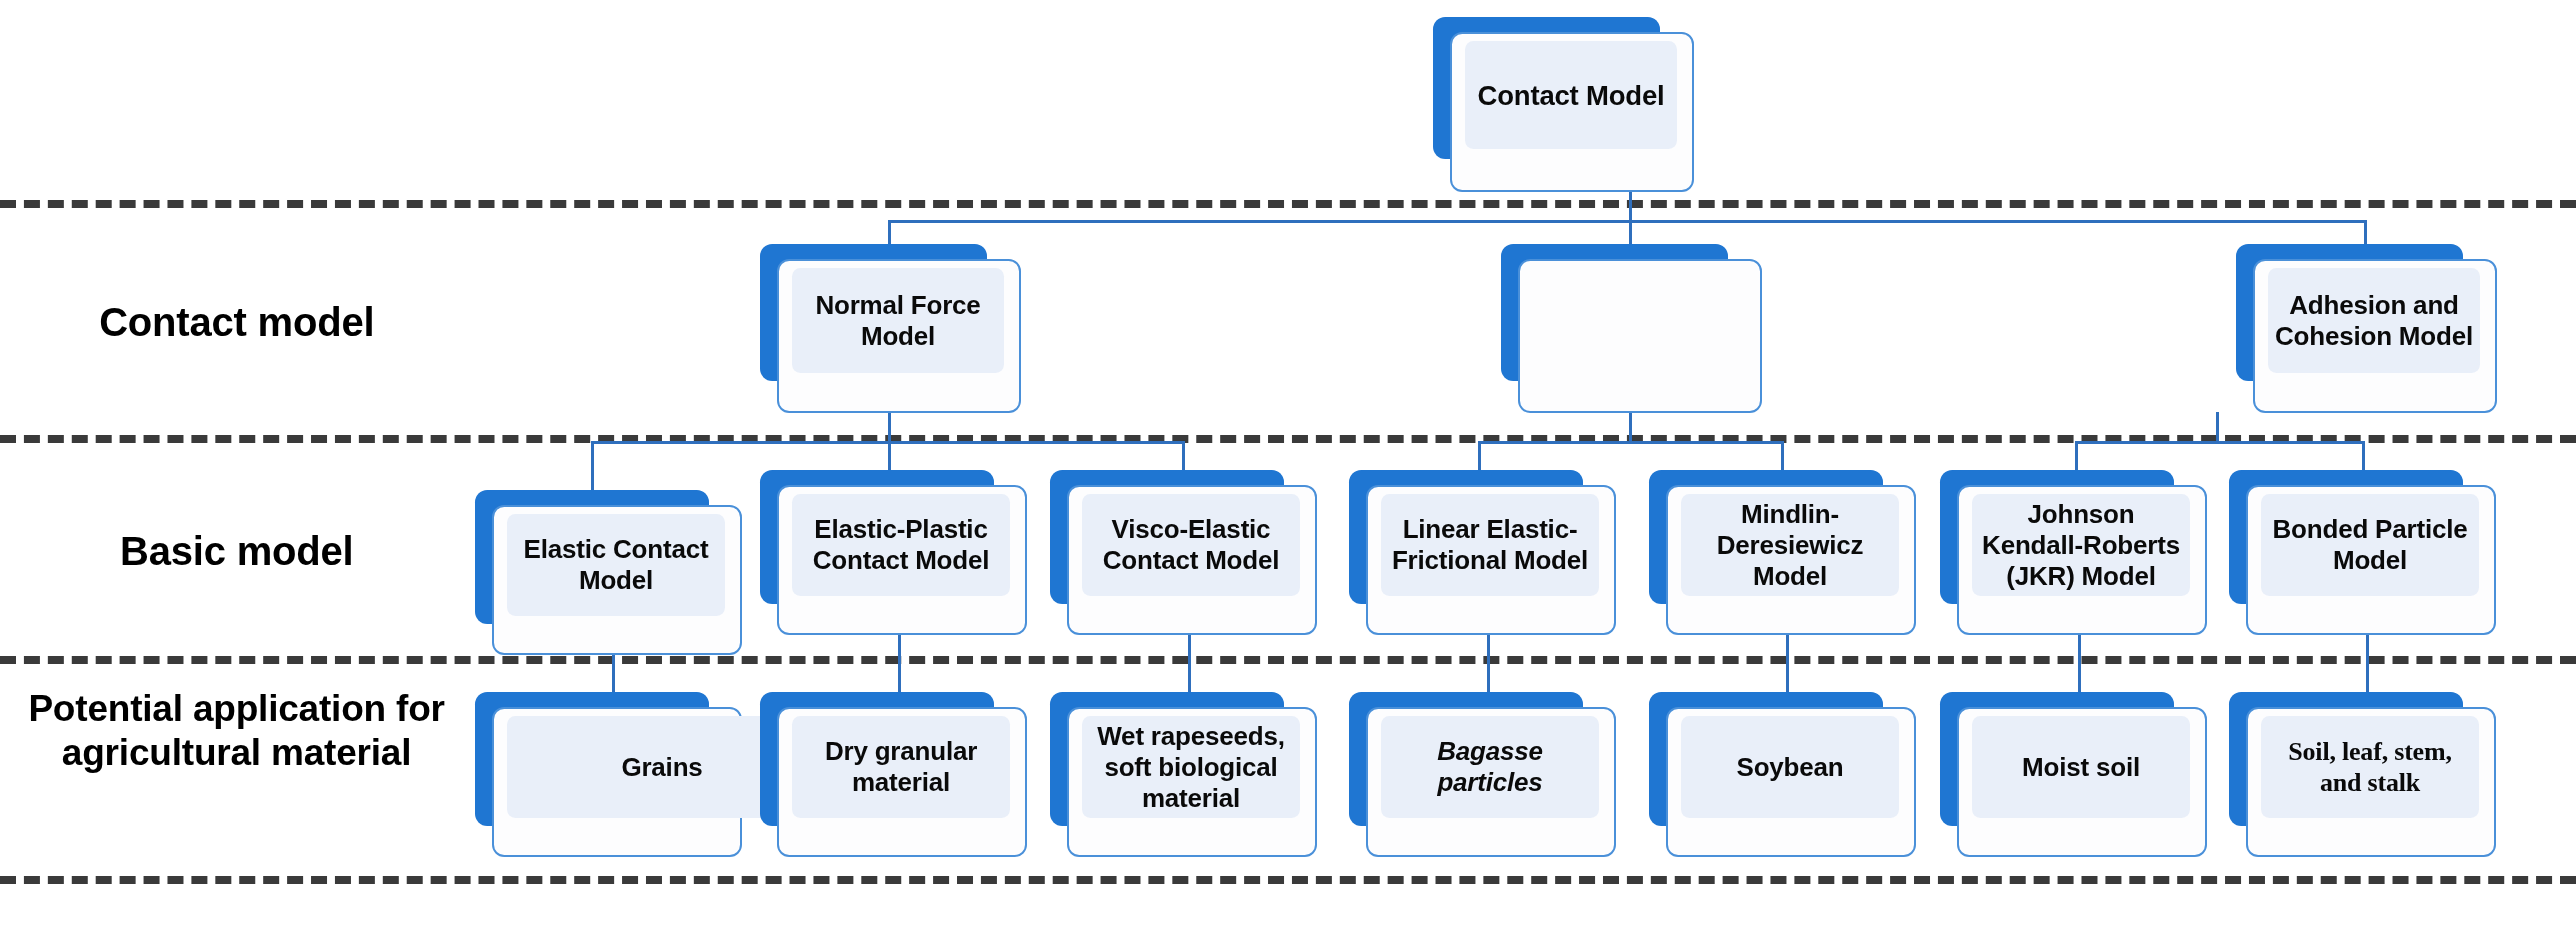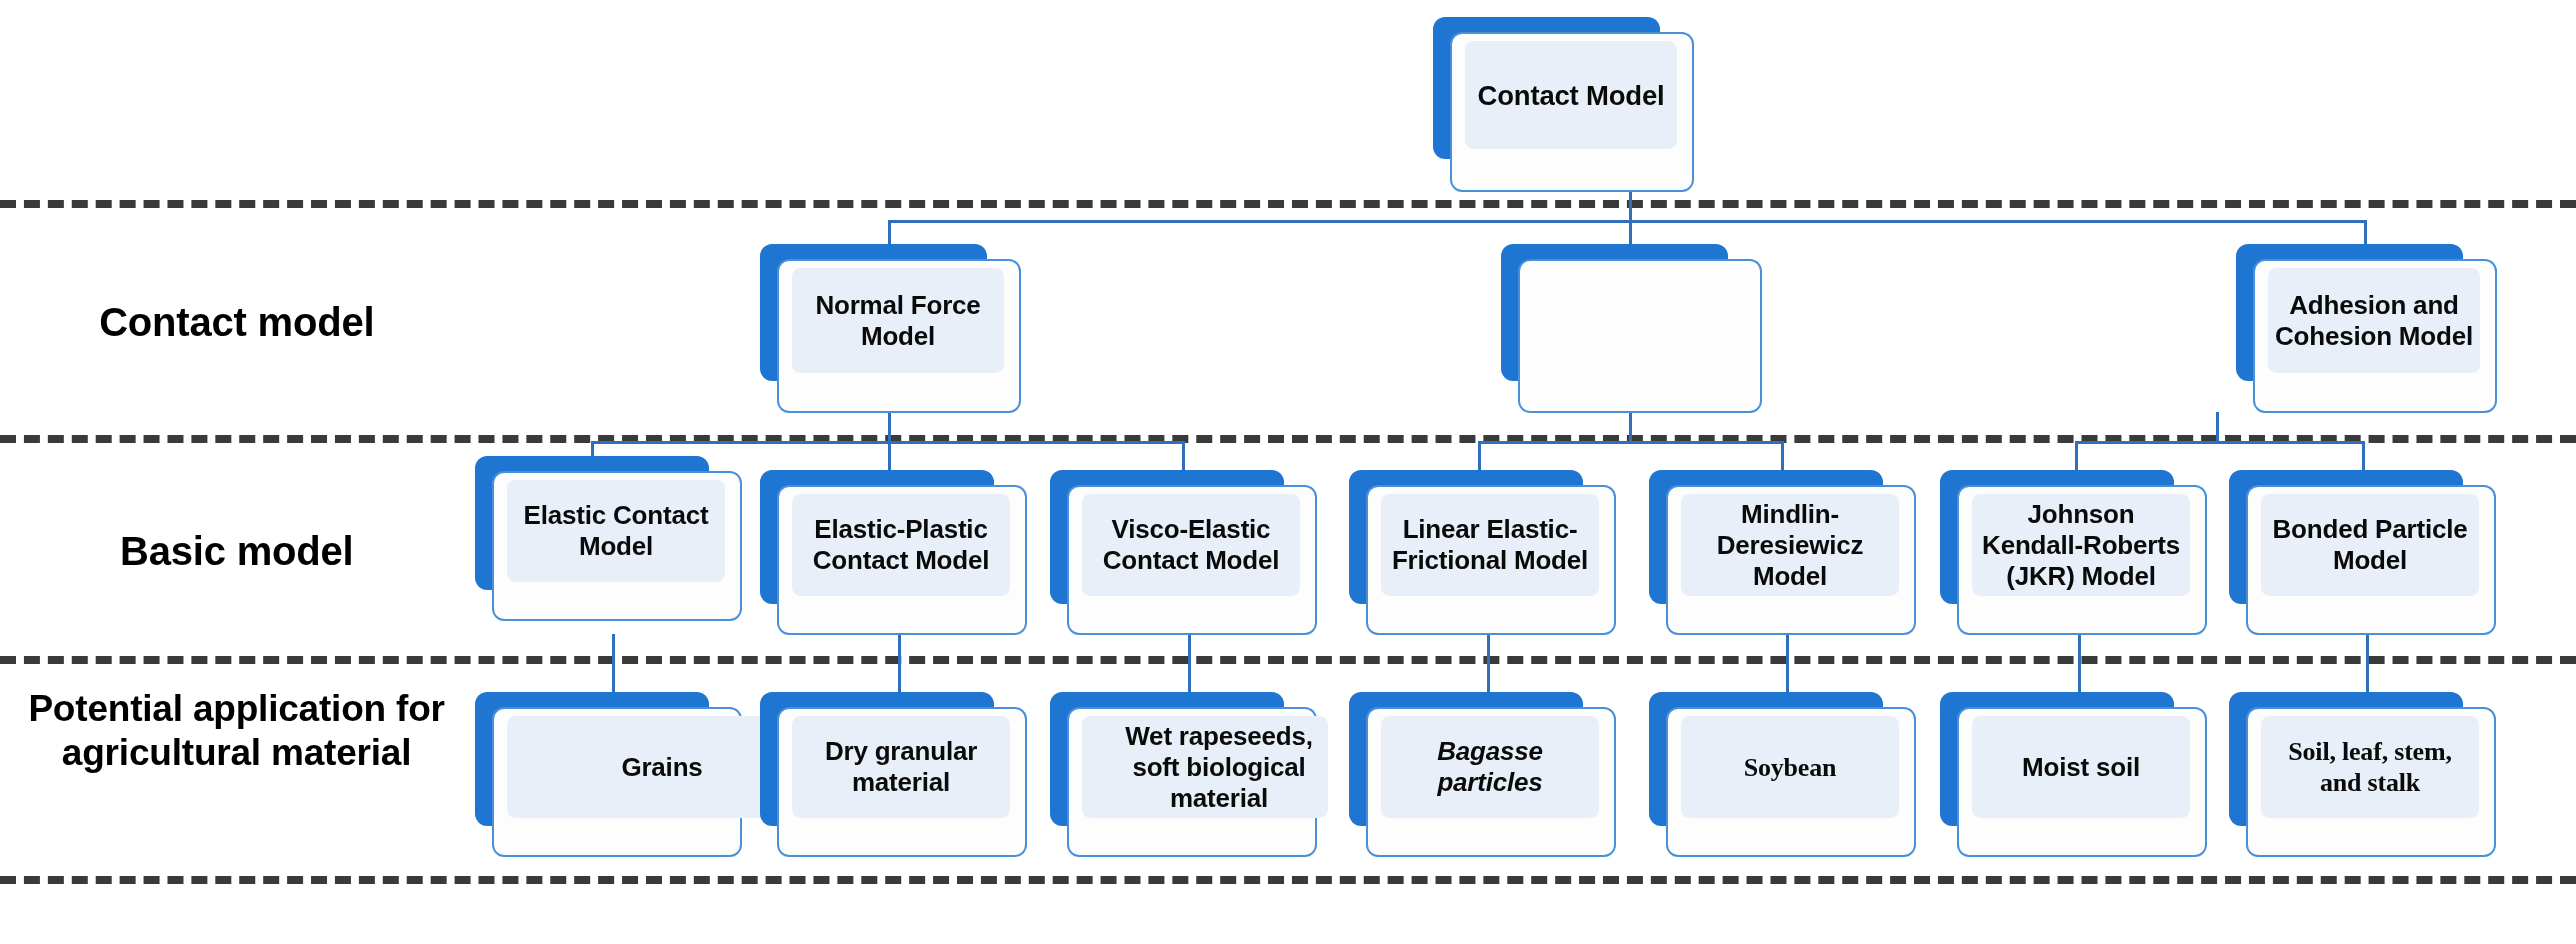--- a/index.html
+++ b/index.html
@@ -132,21 +132,21 @@
   </div>
 
   <div class="node" style="left:2236px;top:244px;width:261px;height:169px;">
     <div class="shadow" style="width:227px;height:137px;"></div>
     <div class="face" style="left:17px;top:15.3px;width:244px;height:154px;"></div>
     <div class="inner" style="left:32px;top:24.4px;width:212px;height:105px;">
       <div class="label" style="font-size:26px;">Adhesion and Cohesion Model</div>
     </div>
   </div>
 
-  <div class="node" style="left:475px;top:456px;width:267px;height:203px;">
+  <div class="node" style="left:475px;top:490px;width:267px;height:203px;">
     <div class="shadow" style="width:234px;height:134px;"></div>
     <div class="face" style="left:17px;top:15.3px;width:250px;height:150px;"></div>
     <div class="inner" style="left:32px;top:24.4px;width:218px;height:102px;">
       <div class="label" style="font-size:26px;">Elastic Contact Model</div>
     </div>
   </div>
 
   <div class="node" style="left:760px;top:470px;width:267px;height:165px;">
     <div class="shadow" style="width:234px;height:134px;"></div>
     <div class="face" style="left:17px;top:15.3px;width:250px;height:150px;"></div>
@@ -207,37 +207,37 @@
     <div class="shadow" style="width:234px;height:134px;"></div>
     <div class="face" style="left:17px;top:15.3px;width:250px;height:150px;"></div>
     <div class="inner" style="left:32px;top:24.4px;width:218px;height:102px;">
       <div class="label" style="font-size:26px;">Dry granular material</div>
     </div>
   </div>
 
   <div class="node" style="left:1050px;top:692px;width:267px;height:165px;">
     <div class="shadow" style="width:234px;height:134px;"></div>
     <div class="face" style="left:17px;top:15.3px;width:250px;height:150px;"></div>
-    <div class="inner" style="left:32px;top:24.4px;width:218px;height:102px;padding-left:28px;">
+    <div class="inner" style="left:32px;top:24.4px;width:218px;height:102px;">
       <div class="label" style="font-size:26px;">Wet rapeseeds, soft biological material</div>
     </div>
   </div>
 
   <div class="node" style="left:1349px;top:692px;width:267px;height:165px;">
     <div class="shadow" style="width:234px;height:134px;"></div>
     <div class="face" style="left:17px;top:15.3px;width:250px;height:150px;"></div>
     <div class="inner" style="left:32px;top:24.4px;width:218px;height:102px;font-style:italic;">
       <div class="label" style="font-size:26px;">Bagasse particles</div>
     </div>
   </div>
 
   <div class="node" style="left:1649px;top:692px;width:267px;height:165px;">
     <div class="shadow" style="width:234px;height:134px;"></div>
     <div class="face" style="left:17px;top:15.3px;width:250px;height:150px;"></div>
-    <div class="inner" style="left:32px;top:24.4px;width:218px;height:102px;font-family:Liberation Serif, serif;">
+    <div class="inner" style="left:32px;top:24.4px;width:218px;height:102px;">
       <div class="label" style="font-size:26px;">Soybean</div>
     </div>
   </div>
 
   <div class="node" style="left:1940px;top:692px;width:267px;height:165px;">
     <div class="shadow" style="width:234px;height:134px;"></div>
     <div class="face" style="left:17px;top:15.3px;width:250px;height:150px;"></div>
     <div class="inner" style="left:32px;top:24.4px;width:218px;height:102px;">
       <div class="label" style="font-size:26px;">Moist soil</div>
     </div>

